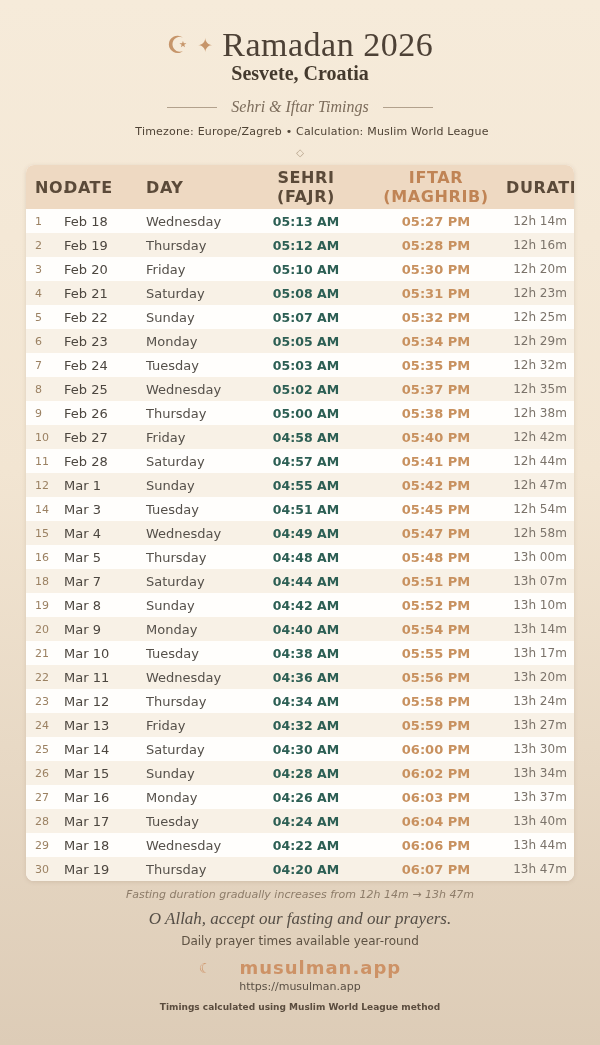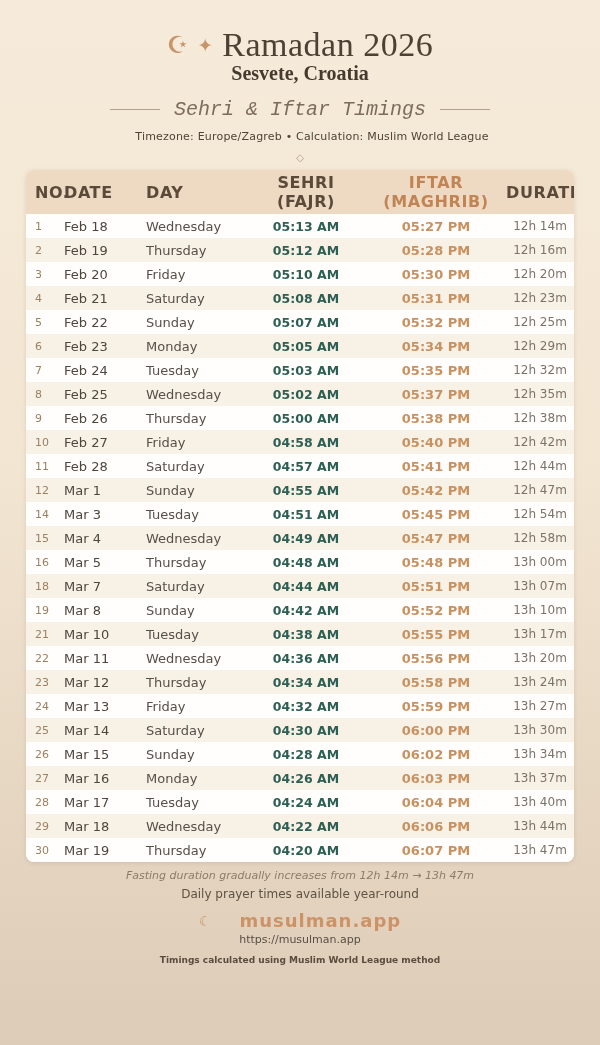--- a/index.html
+++ b/index.html
@@ -20,22 +20,22 @@
     font-family: "Liberation Serif", "DejaVu Serif", serif;
     font-size: 34px; font-weight: 400; color: #4d4136; letter-spacing: 0.5px;
   }
   .location {
     font-family: "Liberation Serif", "DejaVu Serif", serif;
     font-size: 20px; font-weight: 700; color: #443a2e; margin-top: -2px;
   }
   .subtitle-row { display: flex; align-items: center; justify-content: center; gap: 14px; margin-top: 13px; }
   .subtitle-line { width: 50px; height: 1px; background: #b2a18c; }
   .subtitle {
-    font-family: Liberation Mono, monospace;
-    font-style: italic; font-size: 20px; color: #7c6c5b;
+    font-family: Liberation Serif, serif;
+    font-style: italic; font-size: 16px; color: #7c6c5b;
   }
   .meta { margin-top: 9px; font-size: 11px; color: #4f4335; letter-spacing: 0.2px; padding-left: 24px; }
   .ornament { margin-top: 9px; font-size: 10px; color: #b4a189; }
   
   .card {
     width: 548px; margin: 7px auto 0 auto;
     background: #fffdfa; border-radius: 8px; overflow: hidden;
     box-shadow: 0 1px 4px rgba(120, 95, 70, 0.18);
   }
   table { width: 100%; border-collapse: collapse; table-layout: fixed; }
@@ -261,20 +261,28 @@
 
   <tr>
     <td class="c-no">19</td>
     <td class="c-date">Mar 8</td>
     <td class="c-day">Sunday</td>
     <td class="c-sehri">04:42 AM</td>
     <td class="c-iftar">05:52 PM</td>
     <td class="c-duration">13h 10m</td>
   </tr>
 
+  <tr>
+    <td class="c-no">20</td>
+    <td class="c-date">Mar 9</td>
+    <td class="c-day">Monday</td>
+    <td class="c-sehri">04:40 AM</td>
+    <td class="c-iftar">05:54 PM</td>
+    <td class="c-duration">13h 14m</td>
+  </tr>
 
   <tr>
     <td class="c-no">21</td>
     <td class="c-date">Mar 10</td>
     <td class="c-day">Tuesday</td>
     <td class="c-sehri">04:38 AM</td>
     <td class="c-iftar">05:55 PM</td>
     <td class="c-duration">13h 17m</td>
   </tr>
 
@@ -357,20 +365,21 @@
     <td class="c-sehri">04:20 AM</td>
     <td class="c-iftar">06:07 PM</td>
     <td class="c-duration">13h 47m</td>
   </tr>
 </tbody>
   </table>
 </div>
 
 <div class="footer">
   <div class="duration-note">Fasting duration gradually increases from 12h 14m → 13h 47m</div>
+  <div class="dua">O Allah, accept our fasting and our prayers.</div>
   <div class="availability">Daily prayer times available year-round</div>
   <div class="brand-row">
     <span class="brand-crescent">☾</span>
     <span class="brand">musulman.app</span>
   </div>
   <div class="url">https://musulman.app</div>
   <div class="method-note">Timings calculated using Muslim World League method</div>
 </div>
 
 </body></html>

